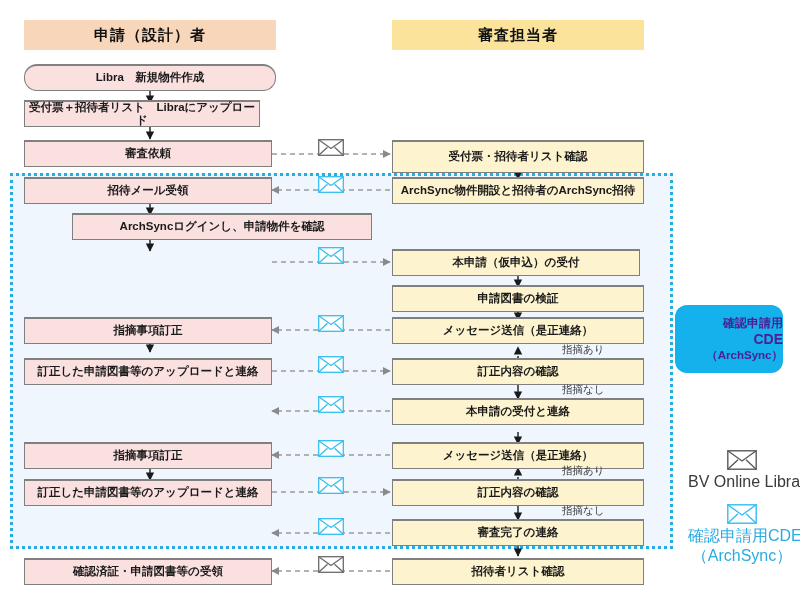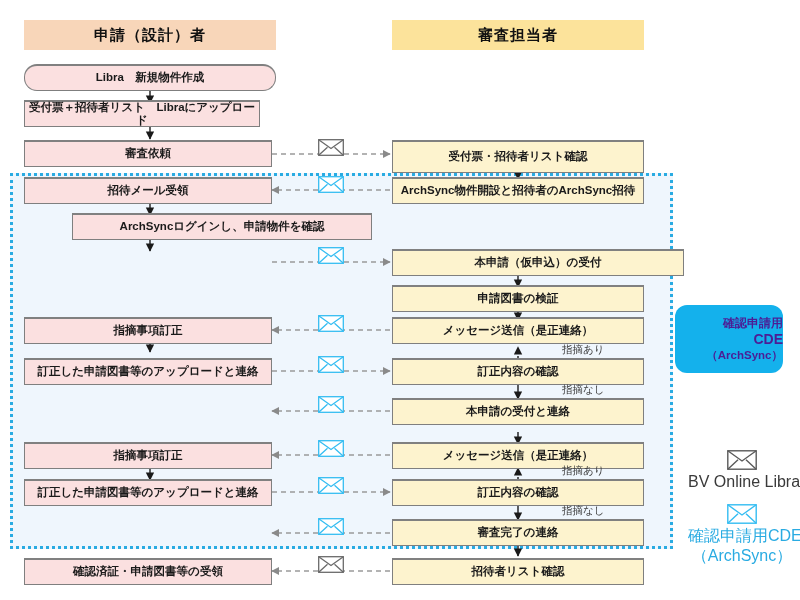--- a/index.html
+++ b/index.html
@@ -241,21 +241,21 @@
   <div class="node pink" style="left:24px;top:558px;width:248px;height:27px;">
     <span>確認済証・申請図書等の受領</span>
   </div>
 
   <div class="node yellow" style="left:392px;top:140px;width:252px;height:33px;">
     <span>受付票・招待者リスト確認</span>
   </div>
   <div class="node yellow" style="left:392px;top:177px;width:252px;height:27px;">
     <span>ArchSync物件開設と招待者のArchSync招待</span>
   </div>
-  <div class="node yellow" style="left:392px;top:249px;width:292px;height:27px;">
+  <div class="node yellow" style="left:392px;top:249px;width:248px;height:27px;">
     <span>本申請（仮申込）の受付</span>
   </div>
   <div class="node yellow" style="left:392px;top:285px;width:252px;height:27px;">
     <span>申請図書の検証</span>
   </div>
   <div class="node yellow" style="left:392px;top:317px;width:252px;height:27px;">
     <span>メッセージ送信（是正連絡）</span>
   </div>
   <div class="node yellow" style="left:392px;top:358px;width:252px;height:27px;">
     <span>訂正内容の確認</span>

